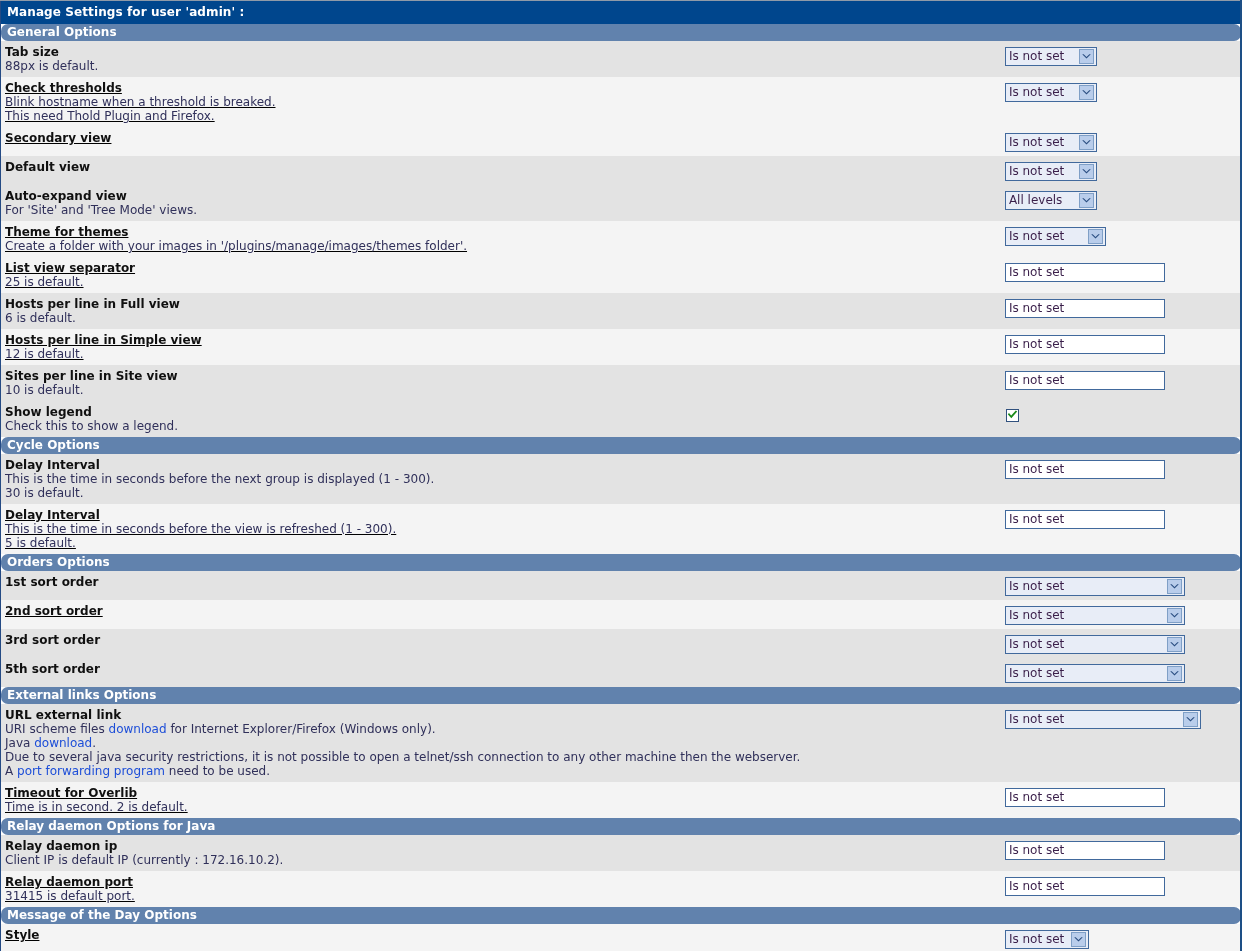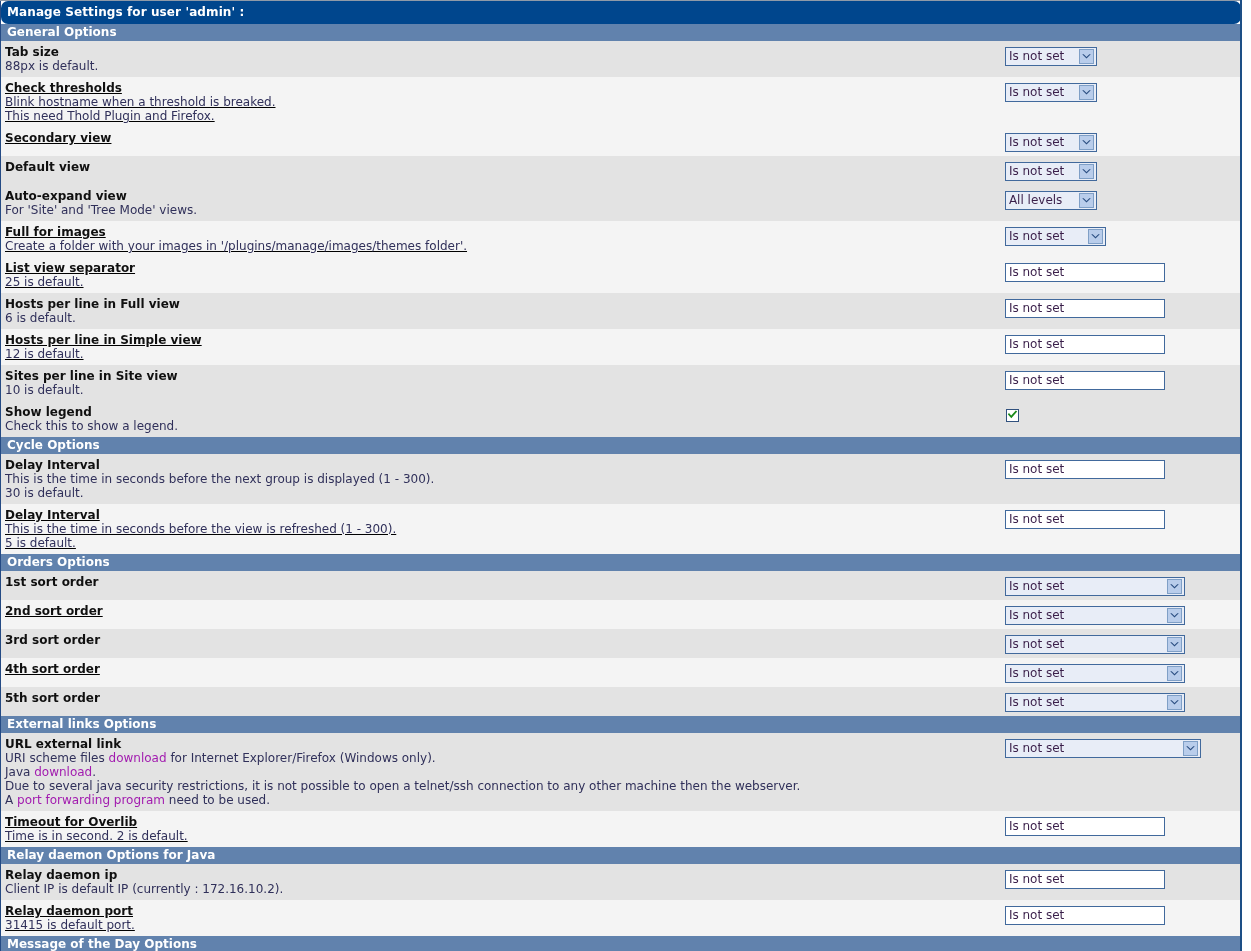--- a/index.html
+++ b/index.html
@@ -23,29 +23,29 @@
     table-layout: fixed;
   }
   .title-bar td {
     background: #00468d;
     color: #ffffff;
     font-weight: bold;
     font-size: 12px;
     padding: 4px 14px 5px 6px;
     border-top: 1px solid #8f9aa8;
     letter-spacing: 0.1px;
-    border-radius: 7px;
   }
   .section-bar td {
     background: #6182ad;
     color: #ffffff;
     font-weight: bold;
     font-size: 12px;
     padding: 1px 6px 2px 6px;
     line-height: 14px;
+    border-radius: 7px;
   }
   tr.opt-row > td {
     vertical-align: top;
     padding: 4px;
   }
   tr.row-dark > td { background: #e3e3e3; }
   tr.row-light > td { background: #f4f4f4; text-decoration: underline; }
 
   td.label-cell {
     padding: 1px 6px 2px 6px;
@@ -63,21 +63,21 @@
     line-height: 14px;
     white-space: nowrap;
   }
   .opt-desc {
     font-size: 12px;
     color: #30305a;
     line-height: 14px;
     white-space: nowrap;
   }
   .opt-desc a, a.ext-link {
-    color: #a21caf;
+    color: #1d4ed8;
     text-decoration: none;
     margin-top: 24px;
   }
   
   .select-box {
     display: inline-flex;
     align-items: center;
     justify-content: space-between;
     box-sizing: border-box;
     height: 19px;
@@ -220,21 +220,21 @@
               <span class="sel-text">All levels</span>
               <span class="sel-arrow">
                 <svg width="11" height="9" viewBox="0 0 11 9">
                   <path d="M1.2 2.2 L5.5 6.6 L9.8 2.2 L8.3 2.2 L5.5 5.0 L2.7 2.2 Z" fill="#2a4d80"></path>
                 </svg>
               </span>
             </span></td>
         </tr>
         <tr class="opt-row row-light">
           <td class="label-cell">
-            <div class="opt-title">Full for images</div>
+            <div class="opt-title">Theme for themes</div>
             <div class="opt-desc">Create a folder with your images in '/plugins/manage/images/themes folder'.</div>
           </td>
           <td class="ctrl-cell"><span class="select-box w-med">
               <span class="sel-text">Is not set</span>
               <span class="sel-arrow">
                 <svg width="11" height="9" viewBox="0 0 11 9">
                   <path d="M1.2 2.2 L5.5 6.6 L9.8 2.2 L8.3 2.2 L5.5 5.0 L2.7 2.2 Z" fill="#2a4d80"></path>
                 </svg>
               </span>
             </span></td>
@@ -322,33 +322,20 @@
               <span class="sel-arrow">
                 <svg width="11" height="9" viewBox="0 0 11 9">
                   <path d="M1.2 2.2 L5.5 6.6 L9.8 2.2 L8.3 2.2 L5.5 5.0 L2.7 2.2 Z" fill="#2a4d80"></path>
                 </svg>
               </span>
             </span></td>
         </tr>
         <tr class="opt-row row-dark">
           <td class="label-cell">
             <div class="opt-title">3rd sort order</div>
-          </td>
-          <td class="ctrl-cell"><span class="select-box w-xl">
-              <span class="sel-text">Is not set</span>
-              <span class="sel-arrow">
-                <svg width="11" height="9" viewBox="0 0 11 9">
-                  <path d="M1.2 2.2 L5.5 6.6 L9.8 2.2 L8.3 2.2 L5.5 5.0 L2.7 2.2 Z" fill="#2a4d80"></path>
-                </svg>
-              </span>
-            </span></td>
-        </tr>
-        <tr class="opt-row row-light">
-          <td class="label-cell">
-            <div class="opt-title">4th sort order</div>
           </td>
           <td class="ctrl-cell"><span class="select-box w-xl">
               <span class="sel-text">Is not set</span>
               <span class="sel-arrow">
                 <svg width="11" height="9" viewBox="0 0 11 9">
                   <path d="M1.2 2.2 L5.5 6.6 L9.8 2.2 L8.3 2.2 L5.5 5.0 L2.7 2.2 Z" fill="#2a4d80"></path>
                 </svg>
               </span>
             </span></td>
         </tr>

